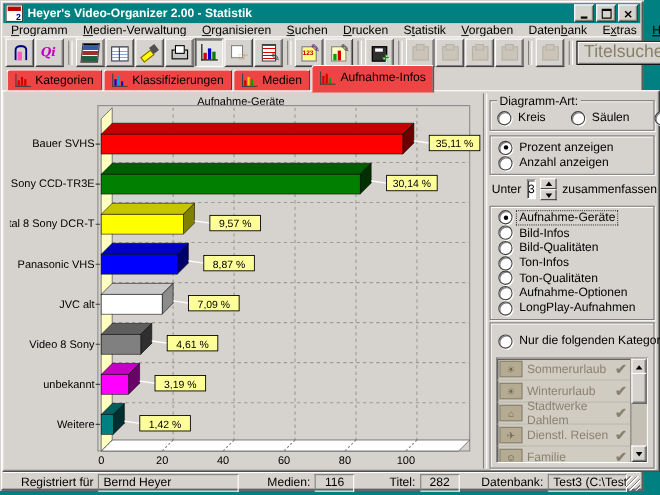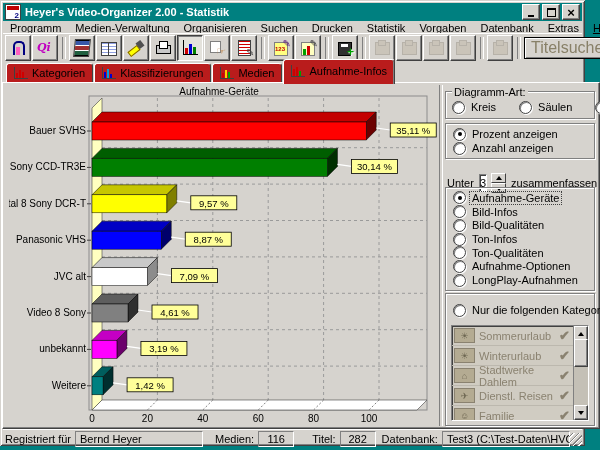--- a/index.html
+++ b/index.html
@@ -57,41 +57,41 @@
   .ic-disk{width:12px;height:12px;margin-top:2px;background:#303030;border:1px solid #000;}
   .ic-disk::before{content:"";position:absolute;left:2px;top:1px;width:7px;height:3px;background:#fff;}
   .ic-disk::after{content:"+";position:absolute;right:-3px;bottom:-4px;font-size:12px;font-weight:bold;color:#00a000;text-shadow:1px 1px 0 #fff;}
   .ic-media{width:13px;height:11px;margin-top:2px;background:#b0a488;border:1px solid #888068;}
   .ic-media::after{content:"";position:absolute;left:2px;top:-3px;width:6px;height:4px;background:#b0a488;border:1px solid #888068;}
   .tb-search{display:flex;align-items:center;margin-left:auto;padding-right:6px;gap:4px;}
   .btn-titelsuche{border:1px solid #000;box-shadow:inset 1px 1px 0 #fff,inset -1px -1px 0 #808080;background:#d6d3ce;color:#888068;font-size:16px;padding:1px 6px;}
   .searchbox{width:64px;height:15px;background:#fff;border:1px solid;border-color:#808080 #fff #fff #808080;box-shadow:inset 1px 1px 0 #404040;font-size:11px;padding:0 2px;outline:none;}
   
   .tabstrip{position:absolute;left:3px;top:60px;right:3px;height:22px;display:flex;align-items:flex-end;padding-left:3px;z-index:3;}
-  .tab{height:18px;display:flex;align-items:center;gap:4px;padding:0 7px;background:#b91c1c;border:1px solid;border-color:#fff #404040 #d6d3ce #fff;border-bottom:none;border-radius:3px 3px 0 0;font-size:11px;margin-right:1px;position:relative;}
+  .tab{height:18px;display:flex;align-items:center;gap:4px;padding:0 7px;background:#ef4444;border:1px solid;border-color:#fff #404040 #d6d3ce #fff;border-bottom:none;border-radius:3px 3px 0 0;font-size:11px;margin-right:1px;position:relative;}
   .tab.active{height:22px;z-index:4;margin-bottom:-2px;padding-bottom:2px;box-shadow:inset -1px 0 0 #808080;}
   .tabicon{width:13px;height:11px;border-left:1px solid #404040;border-bottom:1px solid #404040;flex:0 0 auto;}
   .tabicon.t0{background:linear-gradient(#d00000,#d00000) 1px 100%/2px 5px no-repeat,linear-gradient(#d00000,#d00000) 4px 100%/2px 8px no-repeat,linear-gradient(#d00000,#d00000) 7px 100%/2px 6px no-repeat;}
   .tabicon.t1{background:linear-gradient(#0000d0,#0000d0) 1px 100%/2px 6px no-repeat,linear-gradient(#00a0e0,#00a0e0) 4px 100%/2px 9px no-repeat,linear-gradient(#0000d0,#0000d0) 7px 100%/2px 4px no-repeat;}
   .tabicon.t2{background:linear-gradient(#d00000,#d00000) 1px 100%/2px 7px no-repeat,linear-gradient(#d00000,#d00000) 4px 100%/2px 9px no-repeat,linear-gradient(#00a000,#00a000) 7px 100%/2px 5px no-repeat;}
   .tabicon.t3{background:linear-gradient(#d00000,#d00000) 1px 100%/2px 5px no-repeat,linear-gradient(#ffd000,#ffd000) 4px 100%/2px 8px no-repeat,linear-gradient(#00a000,#00a000) 7px 100%/2px 6px no-repeat;}
   
   .content{position:absolute;left:2px;top:82px;width:596px;height:345px;background:#d6d3ce;border:1px solid;border-color:#fff #404040 #404040 #fff;box-shadow:inset -1px -1px 0 #808080;z-index:2;}
   #chartsvg{position:absolute;left:6px;top:3px;}
   .vdivider{position:absolute;left:436px;top:2px;bottom:2px;width:2px;border-left:1px solid #808080;border-right:1px solid #fff;}
   
   .rpanel{position:absolute;left:440px;top:0;right:2px;bottom:0;font-size:11px;}
   .gbox{position:absolute;left:2px;right:2px;border:1px solid #808080;box-shadow:inset 1px 1px 0 #fff,1px 1px 0 #fff;}
   .gbox-legend{position:absolute;left:6px;top:-6px;background:#d6d3ce;padding:0 2px;font-size:11px;}
   .radio{display:flex;align-items:center;gap:4px;height:14px;white-space:nowrap;}
   .rb{width:11px;height:11px;border-radius:50%;background:#fff;border:1px solid #404040;box-shadow:inset 1px 1px 0 #808080,1px 1px 0 #fff;flex:0 0 auto;display:flex;align-items:center;justify-content:center;}
   .rb.checked::after{content:"";width:4px;height:4px;border-radius:50%;background:#000;}
   .rlabel{padding:0 2px;}
   .rlabel.focused{outline:1px dotted #404040;}
-  .hrow{position:absolute;left:4px;right:2px;display:flex;align-items:center;gap:5px;margin-top:11px;}
+  .hrow{position:absolute;left:4px;right:2px;display:flex;align-items:center;gap:5px;}
   .spinbox{width:17px;height:16px;background:#fff;border:1px solid;border-color:#808080 #fff #fff #808080;box-shadow:inset 1px 1px 0 #404040;display:flex;align-items:center;justify-content:center;font-size:11px;}
   .spinner{display:flex;flex-direction:column;margin-left:-1px;}
   .spbtn{width:13px;height:8px;background:#d6d3ce;border:1px solid;border-color:#fff #404040 #404040 #fff;display:flex;align-items:center;justify-content:center;}
   .spbtn::after{content:"";border:3px solid transparent;}
   .spbtn.up::after{border-bottom:4px solid #000;margin-top:-4px;}
   .spbtn.down::after{border-top:4px solid #000;margin-bottom:-4px;}
   .vstack{position:absolute;left:7px;right:4px;display:flex;flex-direction:column;justify-content:space-around;}
   
   .catlist{position:absolute;left:5px;right:5px;top:31px;bottom:4px;border:1px solid;border-color:#808080 #fff #fff #808080;box-shadow:inset 1px 1px 0 #404040;background:#d0ccc2;overflow:hidden;}
   .citem{height:19px;display:flex;align-items:center;gap:4px;border-bottom:1px solid #bcb8ae;padding:0 2px;color:#8a8270;}
@@ -99,21 +99,21 @@
   .clabel{flex:1;font-size:11px;}
   .check{font-size:13px;font-weight:bold;color:#8a8270;margin-right:2px;}
   .sbar{position:absolute;right:0;top:0;bottom:0;width:14px;background:#c4c0b6;border-left:1px solid #808080;}
   .sbb{position:absolute;left:0;right:0;height:13px;background:#d6d3ce;border:1px solid;border-color:#fff #404040 #404040 #fff;box-shadow:inset -1px -1px 0 #808080;display:flex;align-items:center;justify-content:center;}
   .sbb.up{top:0;} .sbb.down{bottom:0;}
   .sbb.up::after{content:"";border:3px solid transparent;border-bottom:4px solid #000;margin-top:-3px;}
   .sbb.down::after{content:"";border:3px solid transparent;border-top:4px solid #000;margin-bottom:-3px;}
   .sthumb{position:absolute;left:0;right:0;top:13px;height:26px;background:#d6d3ce;border:1px solid;border-color:#fff #404040 #404040 #fff;box-shadow:inset -1px -1px 0 #808080;}
   
   .statusbar{position:absolute;left:3px;top:429px;right:3px;height:15px;border-top:1px solid #fff;display:flex;align-items:center;font-size:11px;gap:4px;padding-top:1px;}
-  .slabel{white-space:nowrap;padding-left:2px;}
+  .slabel{white-space:nowrap;padding-left:16px;}
   .sfield{height:14px;border:1px solid;border-color:#808080 #fff #fff #808080;display:flex;align-items:center;padding:0 4px;white-space:nowrap;overflow:hidden;}
   .grip{position:absolute;right:0;bottom:0;width:13px;height:13px;
     background:repeating-linear-gradient(-45deg,transparent 0 2px,#fff 2px 3px,#808080 3px 4px);}
 </style>
 </head>
 <body>
 
 <div class="window">
 
   <div class="titlebar">

